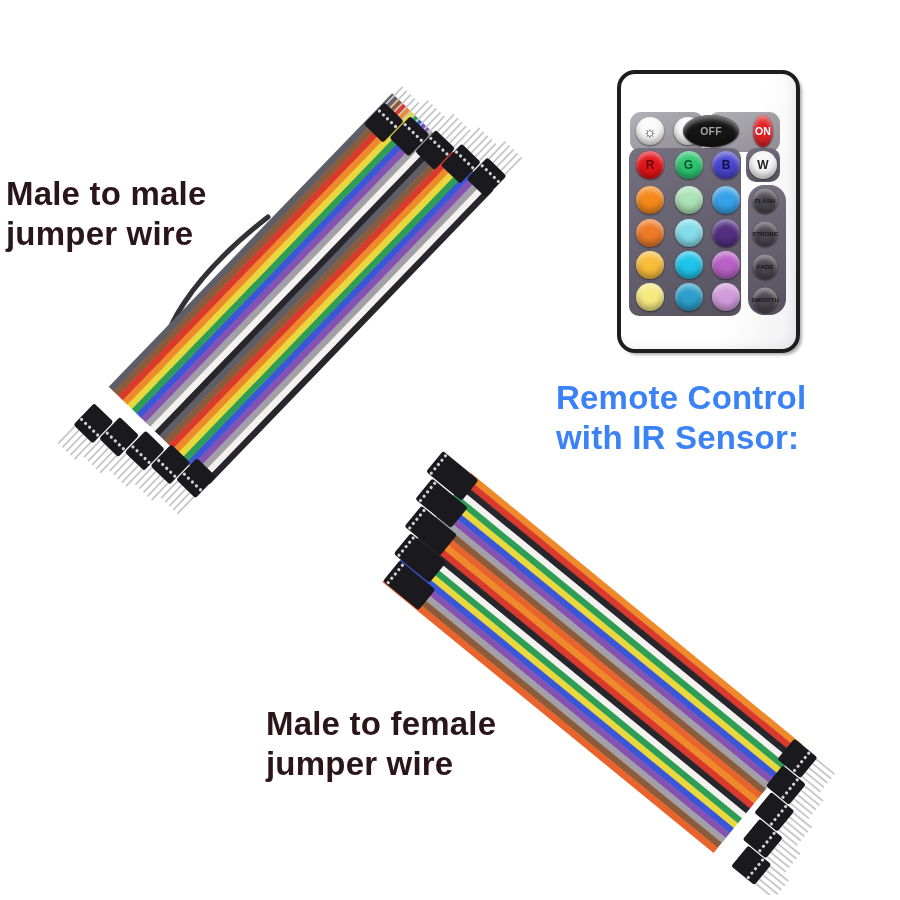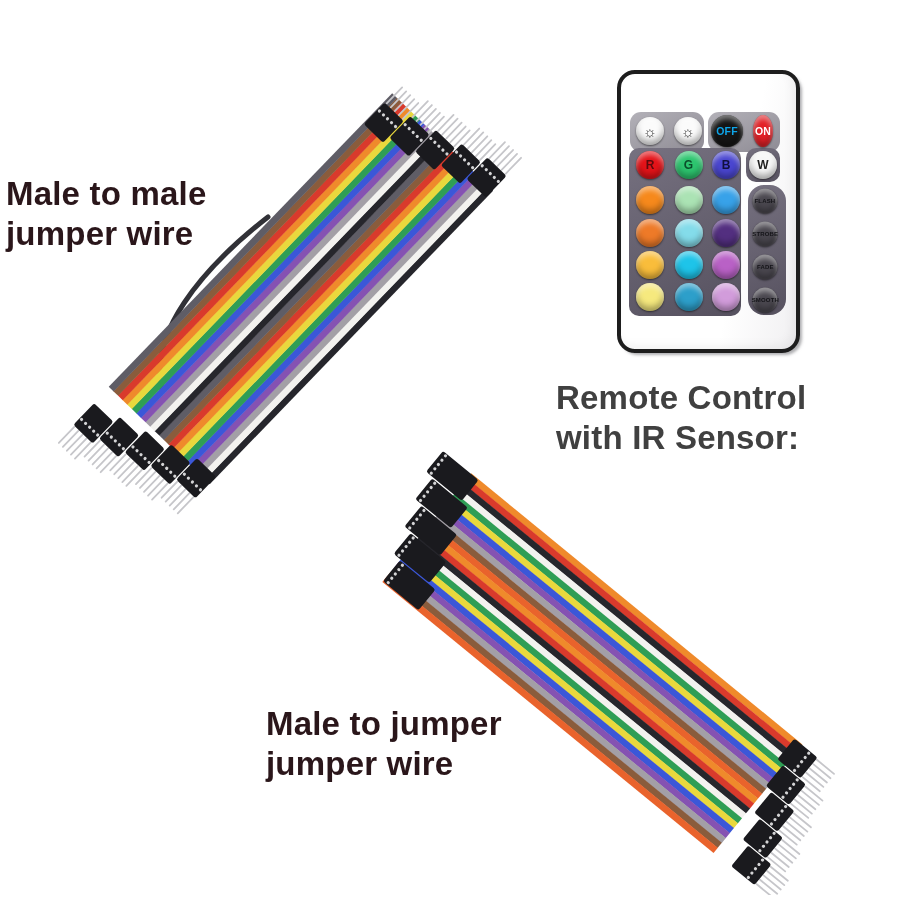--- a/index.html
+++ b/index.html
@@ -190,21 +190,21 @@
     <div class="panel light" id="panel-power"></div>
     <div class="panel dark" id="panel-grid"></div>
     <div class="panel dark" id="panel-w"></div>
     <div class="panel dark" id="panel-modes"></div>
   <div class="rbtn glyph" style="left: 29px; top: 57px; width: 28px; height: 28px; background: rgb(251, 251, 251); color: rgb(47, 47, 47);">
         <span>☼</span>
       </div>
       <div class="rbtn glyph" style="left: 67px; top: 57px; width: 28px; height: 28px; background: rgb(251, 251, 251); color: rgb(47, 47, 47);">
         <span>☼</span>
       </div>
-      <div class="rbtn power" style="left: 106px; top: 57px; width: 32px; height: 32px; background: rgb(21, 21, 21); color: #0ea5e9;">
+      <div class="rbtn power" style="left: 90px; top: 57px; width: 56px; height: 32px; background: rgb(21, 21, 21); color: #a3a3a3;">
         <span>OFF</span>
       </div>
       <div class="rbtn power" style="left: 142px; top: 57px; width: 20px; height: 32px; background: rgb(227, 33, 39); color: rgb(255, 255, 255);">
         <span>ON</span>
       </div>
       <div class="rbtn letter" style="left: 29px; top: 91px; width: 28px; height: 28px; background: rgb(228, 19, 25); color: rgb(93, 10, 13);">
         <span>R</span>
       </div>
       <div class="rbtn letter" style="left: 67.5px; top: 91px; width: 28px; height: 28px; background: rgb(45, 197, 111); color: rgb(10, 77, 42);">
         <span>G</span>
@@ -258,21 +258,21 @@
         <span></span>
       </div>
       <div class="rbtn " style="left: 105px; top: 223px; width: 28px; height: 28px; background: rgb(210, 156, 219); color: rgb(34, 34, 34);">
         <span></span>
       </div>
       <div class="rbtn mode" style="left: 144px; top: 226px; width: 25px; height: 25px; background: rgb(74, 71, 79); color: rgb(20, 20, 24);">
         <span>SMOOTH</span>
       </div>
     </div>
 
-  <div class="heading" id="label-remote" style="color: #404040;">
+  <div class="heading" id="label-remote" style="color: #3b82f6;">
     <div>Remote Control</div>
     <div>with IR Sensor:</div>
   </div>
 
   <svg id="mf-wire" class="wire-svg" viewBox="0 0 580 455">
       <g transform="translate(130,90) rotate(39.3)">
         <rect x="-4" y="-70" width="428" height="6.713636363636363" fill="#ef8a2b"></rect>
         <rect x="-4" y="-63.63636363636364" width="428" height="6.713636363636363" fill="#d93a2c"></rect>
         <rect x="-4" y="-57.27272727272727" width="428" height="6.713636363636363" fill="#26262c"></rect>
         <rect x="-4" y="-50.90909090909091" width="428" height="6.713636363636363" fill="#f3f2ef"></rect>
@@ -376,17 +376,17 @@
         <rect x="446" y="42.6" width="30" height="26.8" rx="2.5" fill="#1a1a1e"></rect>
         <circle cx="466.4" cy="44.8" r="1.6" fill="#e9e9ea" opacity="0.9"></circle>
         <circle cx="466.4" cy="50.4" r="1.6" fill="#e9e9ea" opacity="0.9"></circle>
         <circle cx="466.4" cy="56" r="1.6" fill="#e9e9ea" opacity="0.9"></circle>
         <circle cx="466.4" cy="61.599999999999994" r="1.6" fill="#e9e9ea" opacity="0.9"></circle>
         <circle cx="466.4" cy="67.2" r="1.6" fill="#e9e9ea" opacity="0.9"></circle>
       </g>
     </svg>
 
   <div class="heading" id="label-mf" style="color: rgb(42, 22, 26);">
-    <div>Male to jumper</div>
+    <div>Male to female</div>
     <div>jumper wire</div>
   </div>
 
 </div>
 
 </body></html>

